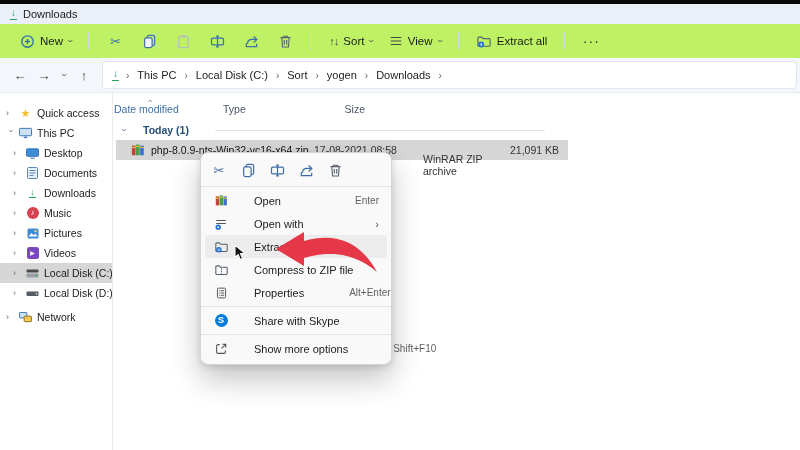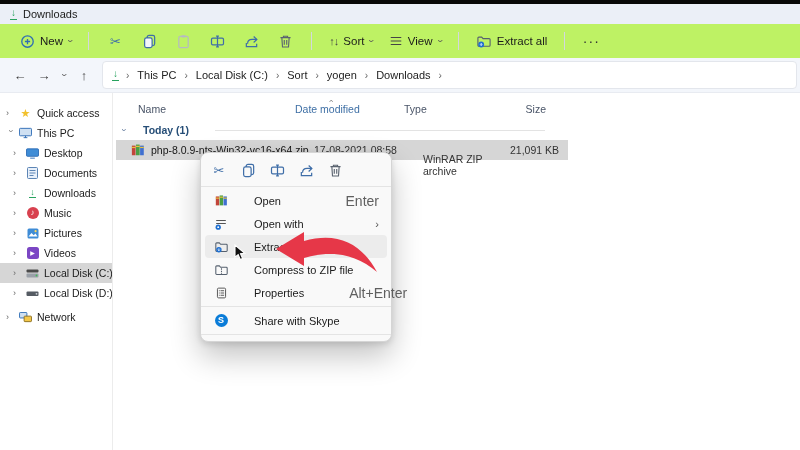--- a/index.html
+++ b/index.html
@@ -79,21 +79,21 @@
   .ctxmenu{position:absolute;left:200px;top:152px;width:192px;background:#f9f9f9;border:1px solid #d5d5d5;
            border-radius:8px;box-shadow:0 14px 30px rgba(0,0,0,.24),0 2px 6px rgba(0,0,0,.12);
            z-index:10;padding:3px 0 4px;box-sizing:border-box;font-size:11px;}
   .cm-iconrow{display:flex;align-items:center;height:28px;padding:0 7px;gap:7px;}
   .cm-ibtn{width:22px;height:22px;display:flex;align-items:center;justify-content:center;border-radius:4px;}
   .cm-sep{height:1px;background:#e4e4e4;margin:2px 0;}
   .mi{display:flex;align-items:center;height:23px;margin:0 4px;padding:0 8px;border-radius:4px;gap:9px;}
   .mi.hl{background:#ececec;}
   .mi-ico{width:16px;flex:none;display:flex;justify-content:center;align-items:center;}
   .mi-label{white-space:nowrap;margin-left:16px;}
-  .mi-short{margin-left:auto;color:#5f5f5f;font-size:14px;padding-left:36px;}
+  .mi-short{margin-left:auto;color:#5f5f5f;font-size:10px;padding-left:36px;}
   .mi-chev{margin-left:auto;color:#555;font-size:11px;}
   .skype-badge{width:13px;height:13px;border-radius:50%;background:var(--c-skype_blue,#0a7cd8);color:#fff;
                font-size:9px;font-weight:bold;display:flex;align-items:center;justify-content:center;line-height:1;}
 
   .red-arrow{position:absolute;left:258px;top:222px;z-index:20;}
   .cursor{position:absolute;left:234px;top:244px;z-index:30;}
 </style>
 </head>
 <body>
 
@@ -318,21 +318,20 @@
               <rect x="0.5" y="0.5" width="8" height="6" rx="0.8" fill="#cfe0f2" stroke="#2d6cb5"></rect>
               <rect x="5.5" y="4.5" width="8" height="6" rx="0.8" fill="#f4c84a" stroke="#8a6d1f"></rect>
             </svg>
           </span>
         <span>Network</span>
       </div>
     </div>
 
     <div class="content">
       <div class="cols">
-        <span class="col-name">Name</span>
         <span class="col-date">
           <span>Date modified</span>
           <span class="sort-caret">›</span>
         </span>
         <span class="col-type">Type</span>
         <span class="col-size">Size</span>
       </div>
       <div class="group-row">
         <span class="group-chev">›</span>
         <span>Today (1)</span>
@@ -455,20 +454,30 @@
     </div>
     <div class="cm-sep"></div>
     <div class="mi">
       <span class="mi-ico">
           <span class="skype-badge">S</span>
         </span>
       <span class="mi-label">Share with Skype</span>
       <span class="mi-short"></span>
     </div>
     <div class="cm-sep"></div>
+    <div class="mi">
+      <span class="mi-ico">
+          <svg width="14" height="14" viewBox="0 0 16 16" fill="none" stroke="#555" stroke-width="1.2">
+            <path d="M6.5 3h-2a1.5 1.5 0 00-1.5 1.5v7A1.5 1.5 0 004.5 13h7a1.5 1.5 0 001.5-1.5v-2"></path>
+            <path d="M9.5 2.5H13.5V6.5M13.3 2.7L8.6 7.4"></path>
+          </svg>
+        </span>
+      <span class="mi-label">Show more options</span>
+      <span class="mi-short">Shift+F10</span>
+    </div>
   </div>
 
   <svg class="red-arrow" width="130" height="62" viewBox="0 0 130 62">
     <path d="M18 27 L46 10 L46 19 C80 9 104 22 119 50 C98 32 74 28 46 36 L46 44 Z" fill="var(--c-arrow_red,#e63748)"></path>
   </svg>
 
   <svg class="cursor" width="14" height="18" viewBox="0 0 14 18">
     <path d="M1 1l0 12.2 3.2-2.6 2 4.9 2.4-1-2.1-4.7 4.3-.4z" fill="#111" stroke="#fff" stroke-width="1.1"></path>
   </svg>
 </div>

